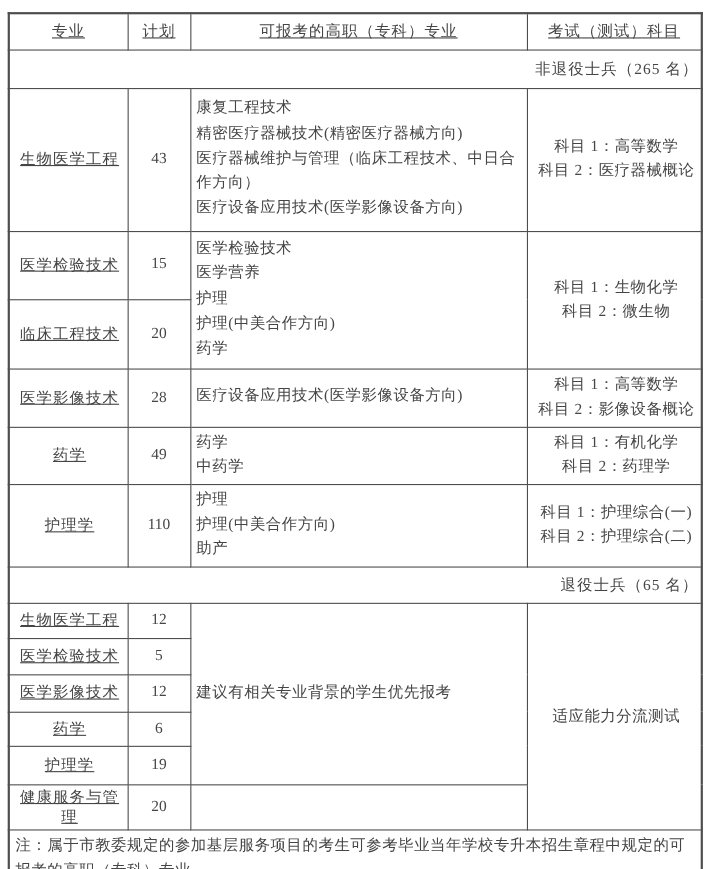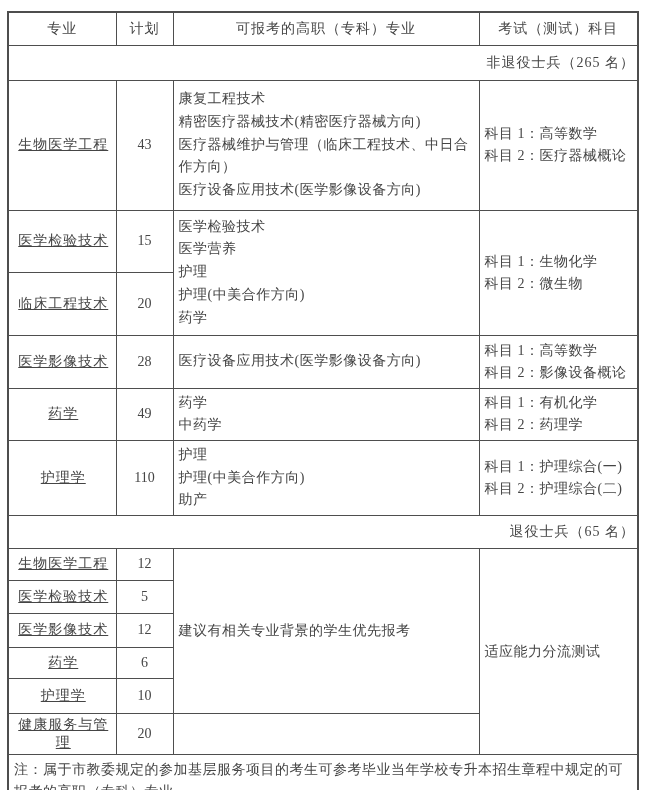--- a/index.html
+++ b/index.html
@@ -29,41 +29,42 @@
   table.admission-table th {
     border: 1px solid #4e4e4e;
     vertical-align: middle;
     font-weight: normal;
     overflow: hidden;
   }
   th.col-header {
     text-align: center;
     padding: 2px 2px;
     letter-spacing: 1px;
+    text-decoration: underline;
   }
   td.major-cell {
     text-align: center;
     padding: 2px 1px 2px 3px;
     letter-spacing: 1px;
     text-decoration: underline;
   }
   td.plan-cell {
     text-align: center;
     padding: 2px 1px;
     font-family: Liberation Serif, serif;
   }
   td.majors-cell {
     text-align: left;
     padding: 3px 3px 3px 5px;
     white-space: pre-line;
     line-height: 1.62;
     letter-spacing: 0.5px;
   }
   td.subjects-cell {
-    text-align: left;
+    text-align: center;
     padding: 3px 1px 3px 5px;
     white-space: pre-line;
     line-height: 1.55;
     letter-spacing: 0.5px;
   }
   td.section-title-cell {
     text-align: right;
     padding: 2px 2px 2px 4px;
     letter-spacing: 1px;
   }
@@ -174,21 +175,21 @@
       <td class="plan-cell">12</td>
     </tr>
 
     <tr style="height:31px">
       <td class="major-cell">药学</td>
       <td class="plan-cell">6</td>
     </tr>
 
     <tr style="height:35px">
       <td class="major-cell">护理学</td>
-      <td class="plan-cell">10</td>
+      <td class="plan-cell">19</td>
     </tr>
 
     <tr style="height:35px">
       <td class="major-cell">健康服务与管理</td>
       <td class="plan-cell">20</td>
       <td class="majors-cell"></td>
     </tr>
 
     <tr style="height:47px">
       <td class="note-cell" colspan="4">注：属于市教委规定的参加基层服务项目的考生可参考毕业当年学校专升本招生章程中规定的可报考的高职（专科）专业。</td>

